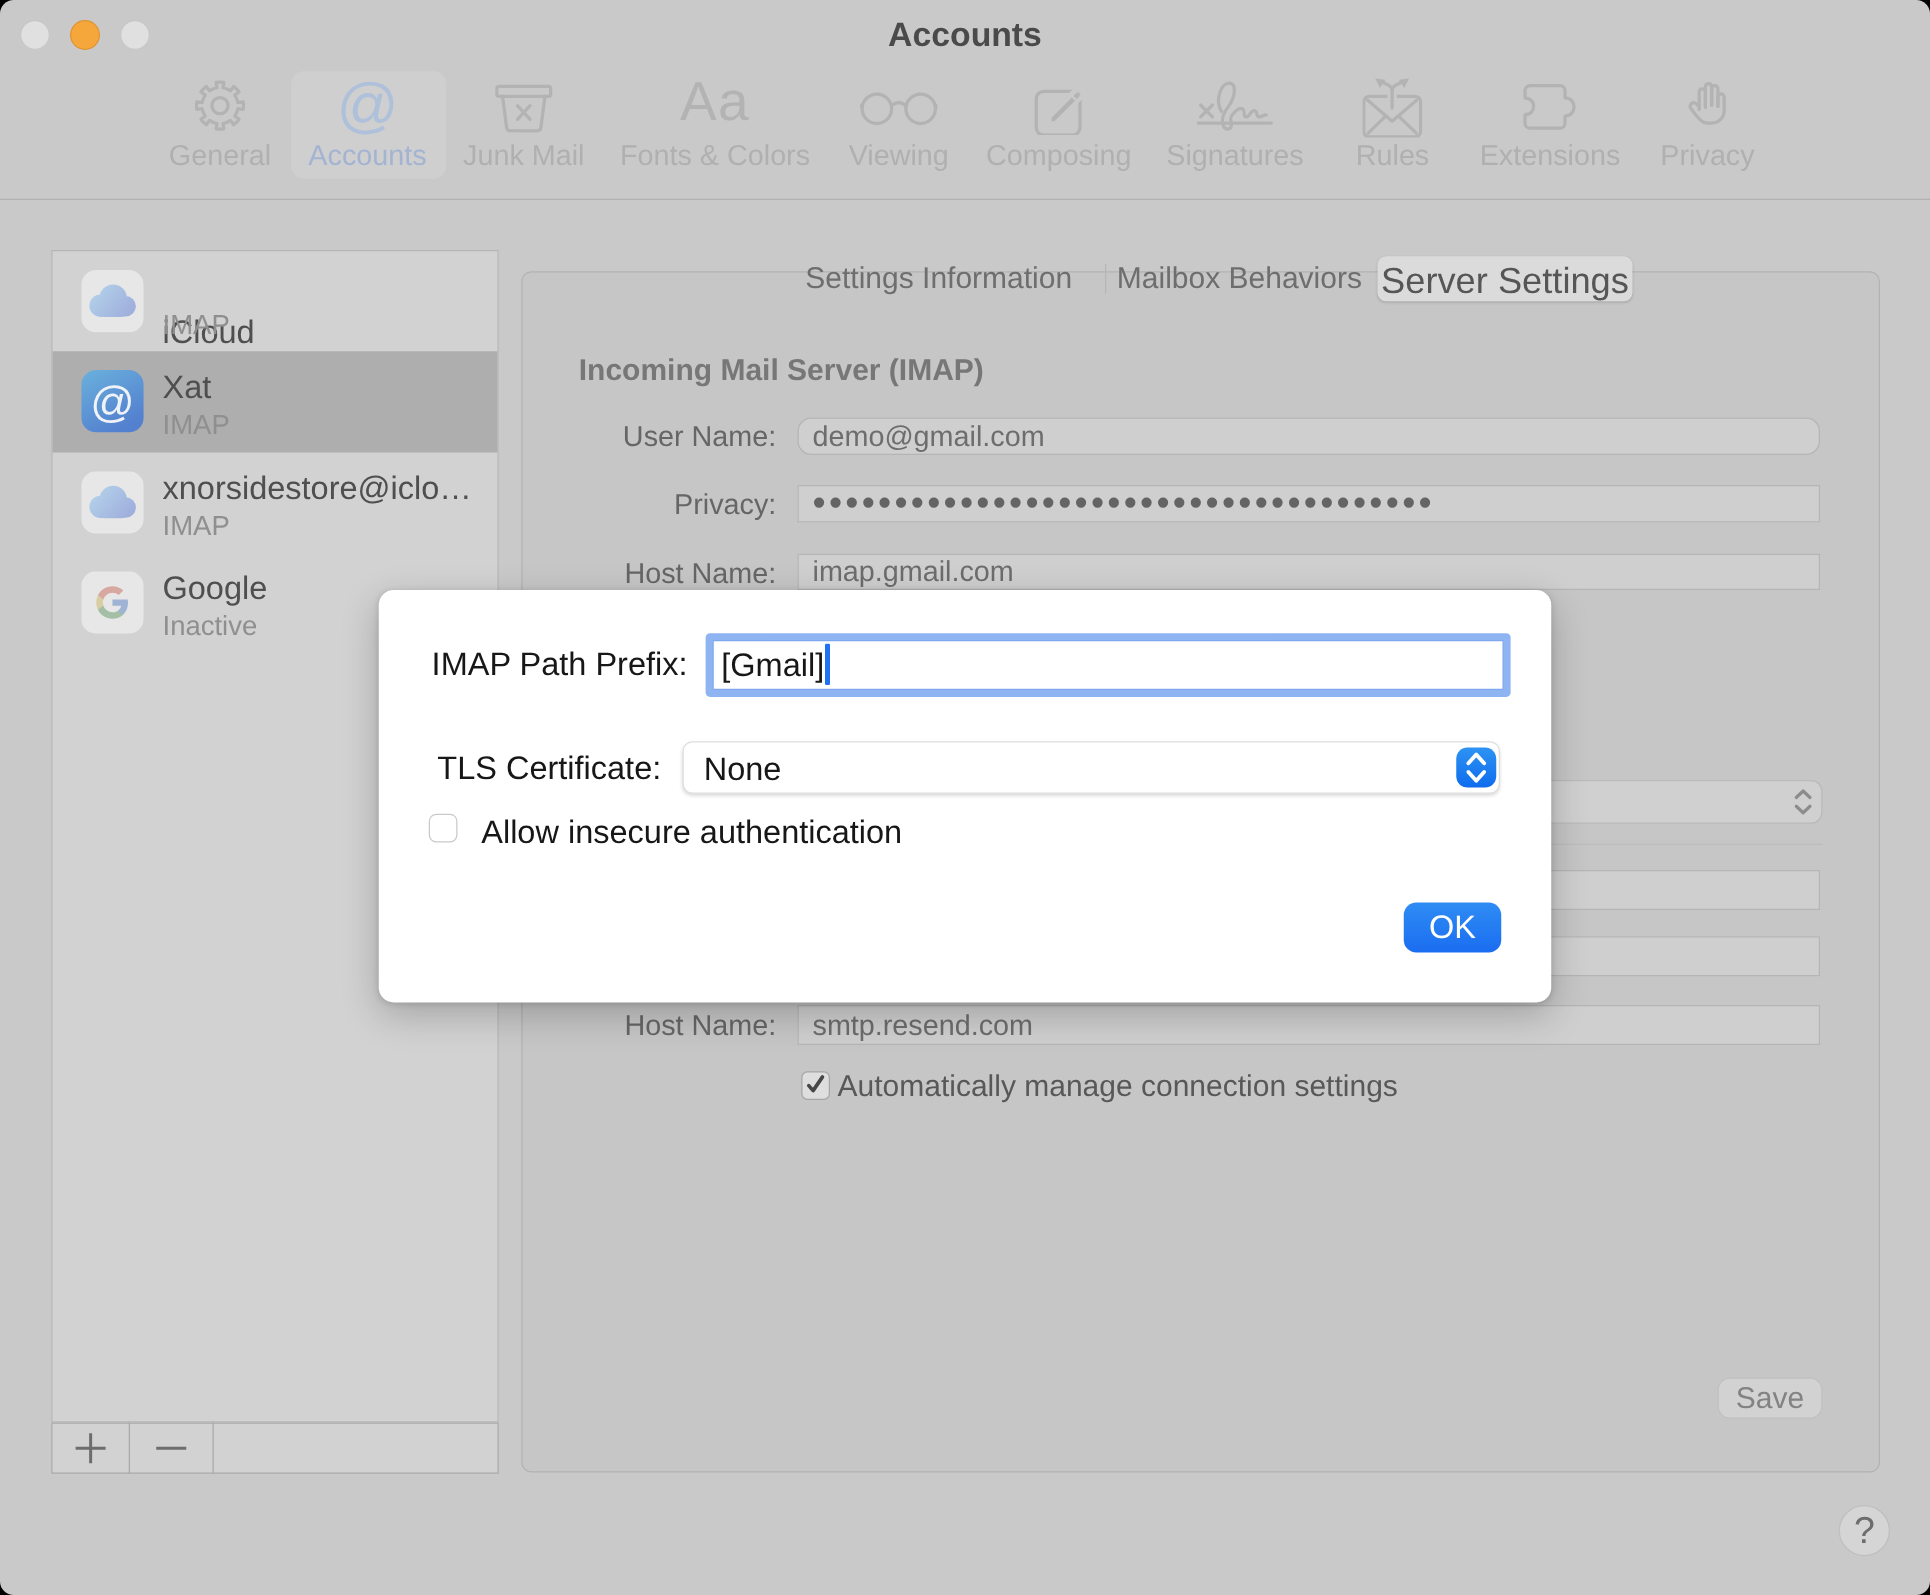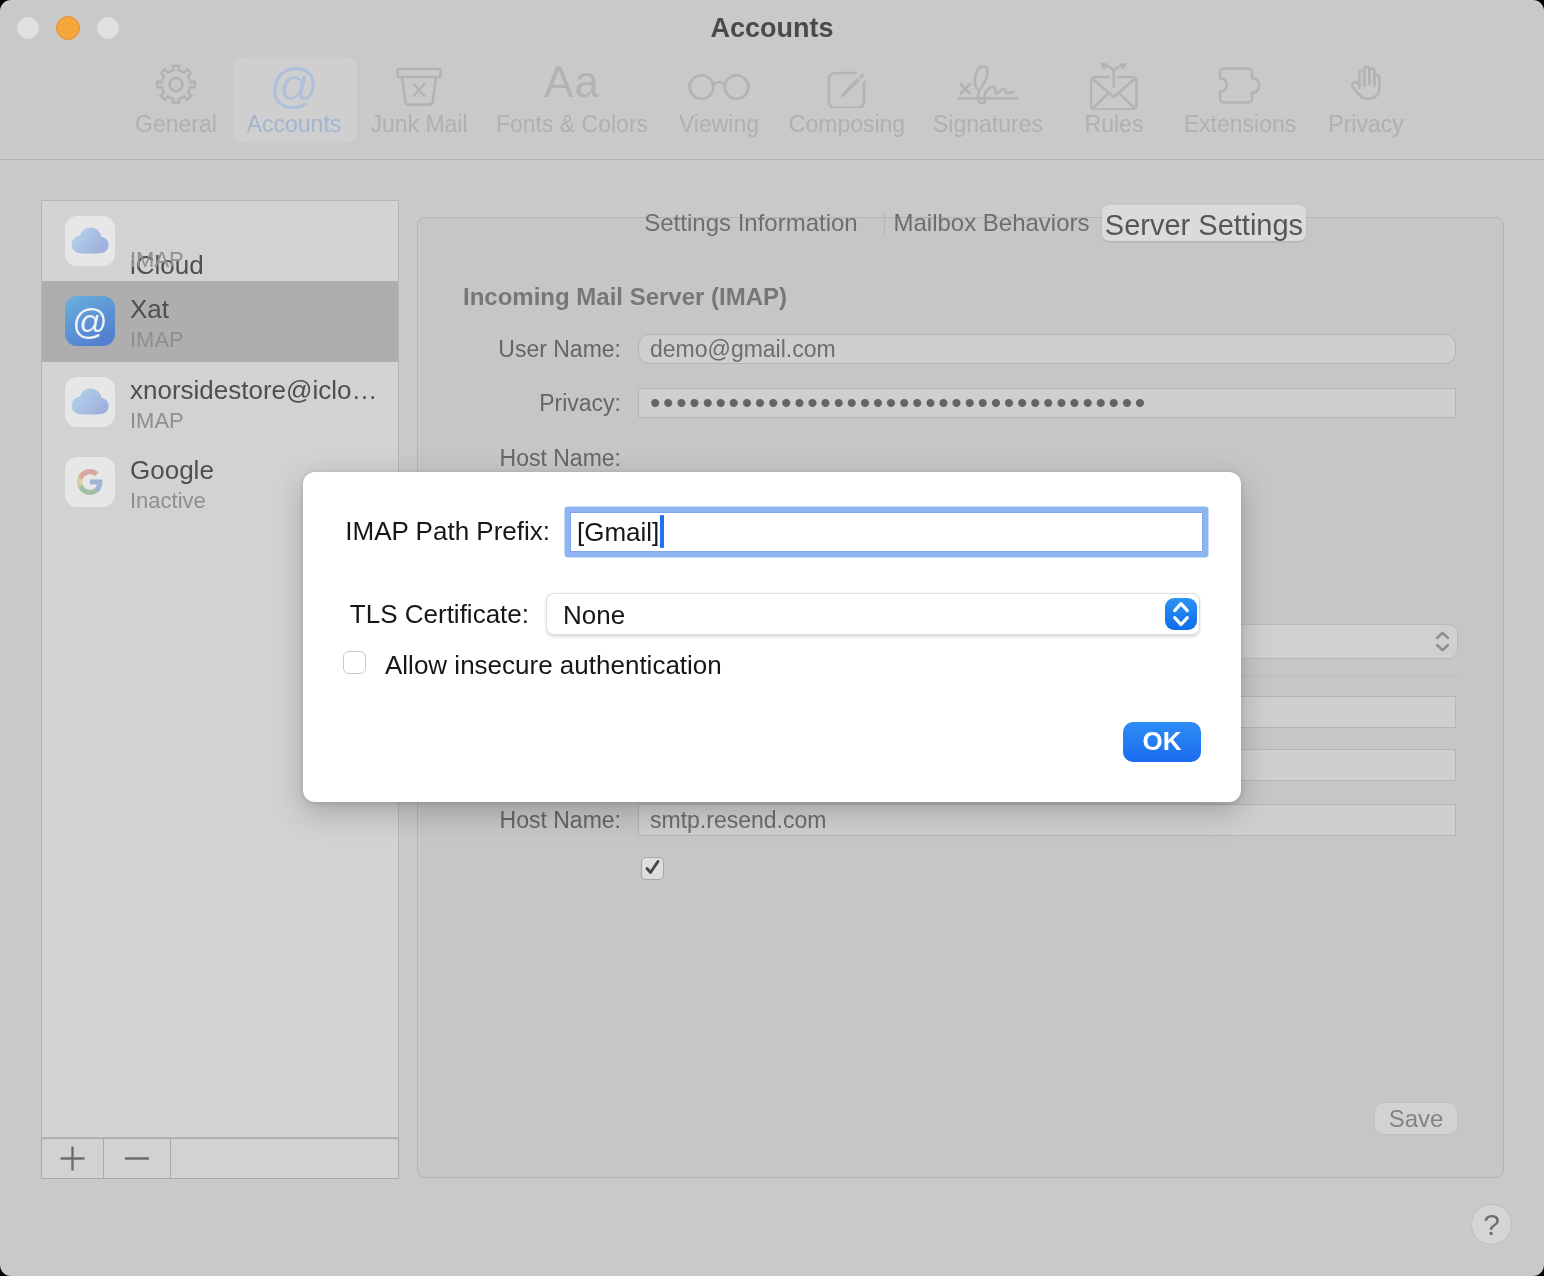--- a/index.html
+++ b/index.html
@@ -175,50 +175,52 @@
   <div class="abs" style="left:893px;top:209px;width:197px;font-size:24px;color:#6e6e6e;text-align:center;">Mailbox Behaviors</div>
   <div class="abs" style="left:1102px;top:209px;width:204px;font-size:29px;color:#565656;text-align:center;">Server Settings</div>
 
   <div class="abs" style="left:463px;top:283px;font-size:24px;font-weight:bold;color:#777777;">Incoming Mail Server (IMAP)</div>
   <div class="flabel" style="left:380px;top:336px;width:241px;">User Name:</div>
   <div class="gfield" style="top:334px;height:30px;line-height:28px;padding-left:11px;border-radius:11px;">demo@gmail.com</div>
   <div class="flabel" style="left:380px;top:390px;width:241px;">Privacy:</div>
   <div class="gfield" style="top:388px;height:30px;"></div>
   <div class="abs" style="left:650px;top:389px;height:30px;font-size:30px;letter-spacing:2.6px;color:#646464;line-height:28px;">••••••••••••••••••••••••••••••••••••••</div>
   <div class="flabel" style="left:380px;top:445px;width:241px;">Host Name:</div>
+  <div class="gfield" style="top:443px;height:29px;line-height:27px;padding-left:11px;">imap.gmail.com</div>
 
   <div class="abs" style="left:638px;top:624px;width:820px;height:35px;background:#d0d0d0;border:1px solid #bababa;box-sizing:border-box;border-radius:9px;"></div>
   <svg class="abs" style="left:1434px;top:630px;" width="17" height="23" viewBox="0 0 17 23">
     <path d="M3 8 L8.5 2.8 L14 8" fill="none" stroke="#8c8c8c" stroke-width="2.5" stroke-linecap="round" stroke-linejoin="round"></path>
     <path d="M3 15 L8.5 20.2 L14 15" fill="none" stroke="#8c8c8c" stroke-width="2.5" stroke-linecap="round" stroke-linejoin="round"></path>
   </svg>
   <div class="abs" style="left:463px;top:675px;width:995px;height:1px;background:#bcbcbc;"></div>
   <div class="gfield" style="top:696px;height:32px;"></div>
   <div class="gfield" style="top:749px;height:32px;"></div>
   <div class="flabel" style="left:380px;top:807px;width:241px;">Host Name:</div>
   <div class="gfield" style="top:804px;height:32px;line-height:30px;padding-left:11px;">smtp.resend.com</div>
 
   <div class="abs" style="left:641px;top:857px;width:23px;height:23px;background:#dedede;border:1px solid #a6a6a6;box-sizing:border-box;border-radius:5px;"></div>
   <svg class="abs" style="left:643px;top:857px;" width="20" height="22" viewBox="0 0 20 22">
     <path d="M4 11.5 L7.5 15.5 L15 4.5" fill="none" stroke="#474747" stroke-width="2.9" stroke-linecap="round" stroke-linejoin="round"></path>
   </svg>
+  <div class="abs" style="left:670px;top:856px;font-size:24px;color:#585858;">Automatically manage connection settings</div>
 
   <div class="abs" style="left:1374px;top:1102px;width:84px;height:33px;background:#d2d2d2;border:1px solid #c0c0c0;box-sizing:border-box;border-radius:10px;font-size:24px;color:#838383;text-align:center;line-height:31px;">Save</div>
 
   <div class="abs" style="left:1471px;top:1204px;width:41px;height:41px;border-radius:50%;background:#d5d5d5;border:1px solid #bfbfbf;box-sizing:border-box;text-align:center;font-size:30px;font-weight:400;color:#6d6d6d;line-height:40px;">?</div>
 
   <div class="abs" style="left:303px;top:472px;width:938px;height:330px;background:#ffffff;border-radius:12px;box-shadow:0 10px 30px rgba(0,0,0,0.22), 0 1px 5px rgba(0,0,0,0.13);"></div>
   <div class="dlabel" style="left:305px;top:516px;width:245px;text-align:right;">IMAP Path Prefix:</div>
   <div class="abs" style="left:570px;top:512px;width:633px;height:40px;background:#fff;border:1.5px solid #7fa7ef;box-sizing:border-box;border-radius:1px;box-shadow:0 0 0 5.5px #8fb4f2;"></div>
   <div class="dlabel" style="left:577px;top:517px;font-size:26px;">[Gmail]</div>
   <div class="abs" style="left:660px;top:515px;width:3.5px;height:33px;background:#1f72f4;border-radius:1px;"></div>
   <div class="dlabel" style="left:305px;top:599px;width:224px;text-align:right;">TLS Certificate:</div>
   <div class="abs" style="left:546px;top:592.5px;width:654px;height:42px;background:#fff;border:1px solid #dedede;box-sizing:border-box;border-radius:8px;box-shadow:0 1.5px 3px rgba(0,0,0,0.14);"></div>
   <div class="dlabel" style="left:563px;top:600px;">None</div>
   <div class="abs" style="left:1165px;top:598px;width:32px;height:32px;background:linear-gradient(#2d93f2,#0e6cee);border-radius:9px;"></div>
   <svg class="abs" style="left:1165px;top:598px;" width="32" height="32" viewBox="0 0 32 32">
     <path d="M9.7 12.6 L16 5.6 L22.3 12.6" fill="none" stroke="#fff" stroke-width="3.1" stroke-linecap="round" stroke-linejoin="round"></path>
     <path d="M9.7 19.6 L16 26.6 L22.3 19.6" fill="none" stroke="#fff" stroke-width="3.1" stroke-linecap="round" stroke-linejoin="round"></path>
   </svg>
   <div class="abs" style="left:343px;top:651px;width:23px;height:23px;background:#fff;border:1.5px solid #c9c9c9;box-sizing:border-box;border-radius:6px;"></div>
   <div class="dlabel" style="left:385px;top:650px;">Allow insecure authentication</div>
-  <div class="abs" style="left:1123px;top:722px;width:78px;height:40px;background:linear-gradient(#2f8cf4,#1a6df0);border-radius:10px;color:#fff;font-size:26px;text-align:center;line-height:39px;font-weight:bold;">OK</div>
+  <div class="abs" style="left:1123px;top:722px;width:78px;height:40px;background:linear-gradient(#2f8cf4,#1a6df0);border-radius:10px;color:#fff;font-size:26px;text-align:center;line-height:39px;">OK</div>
 </div>
 
 </body></html>

